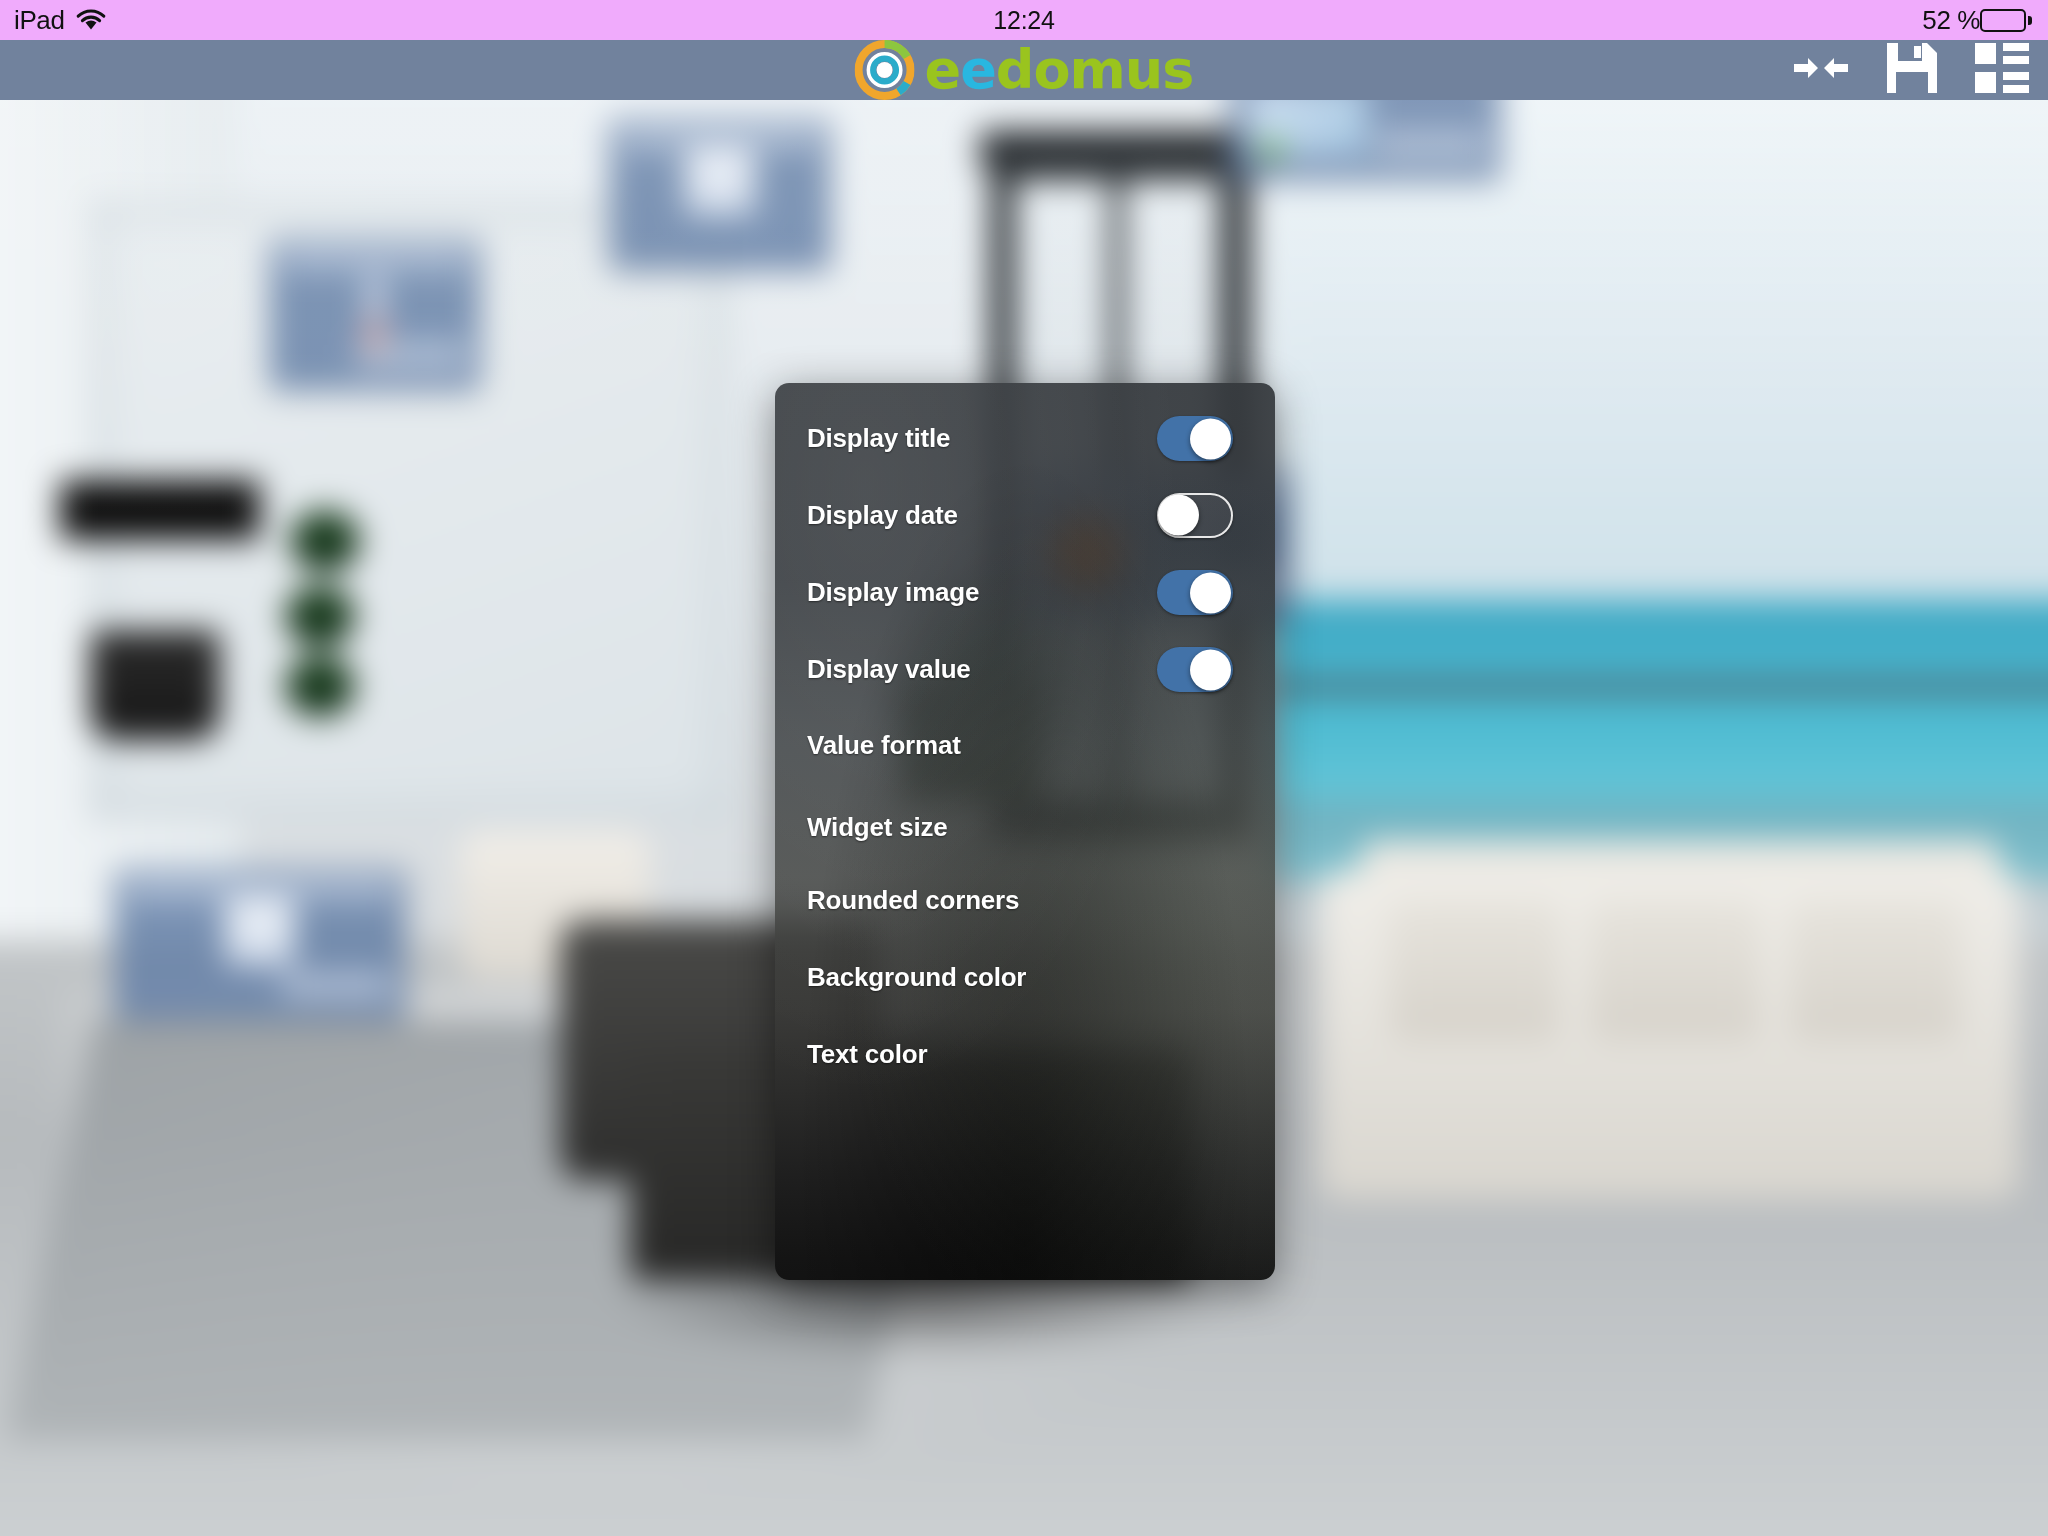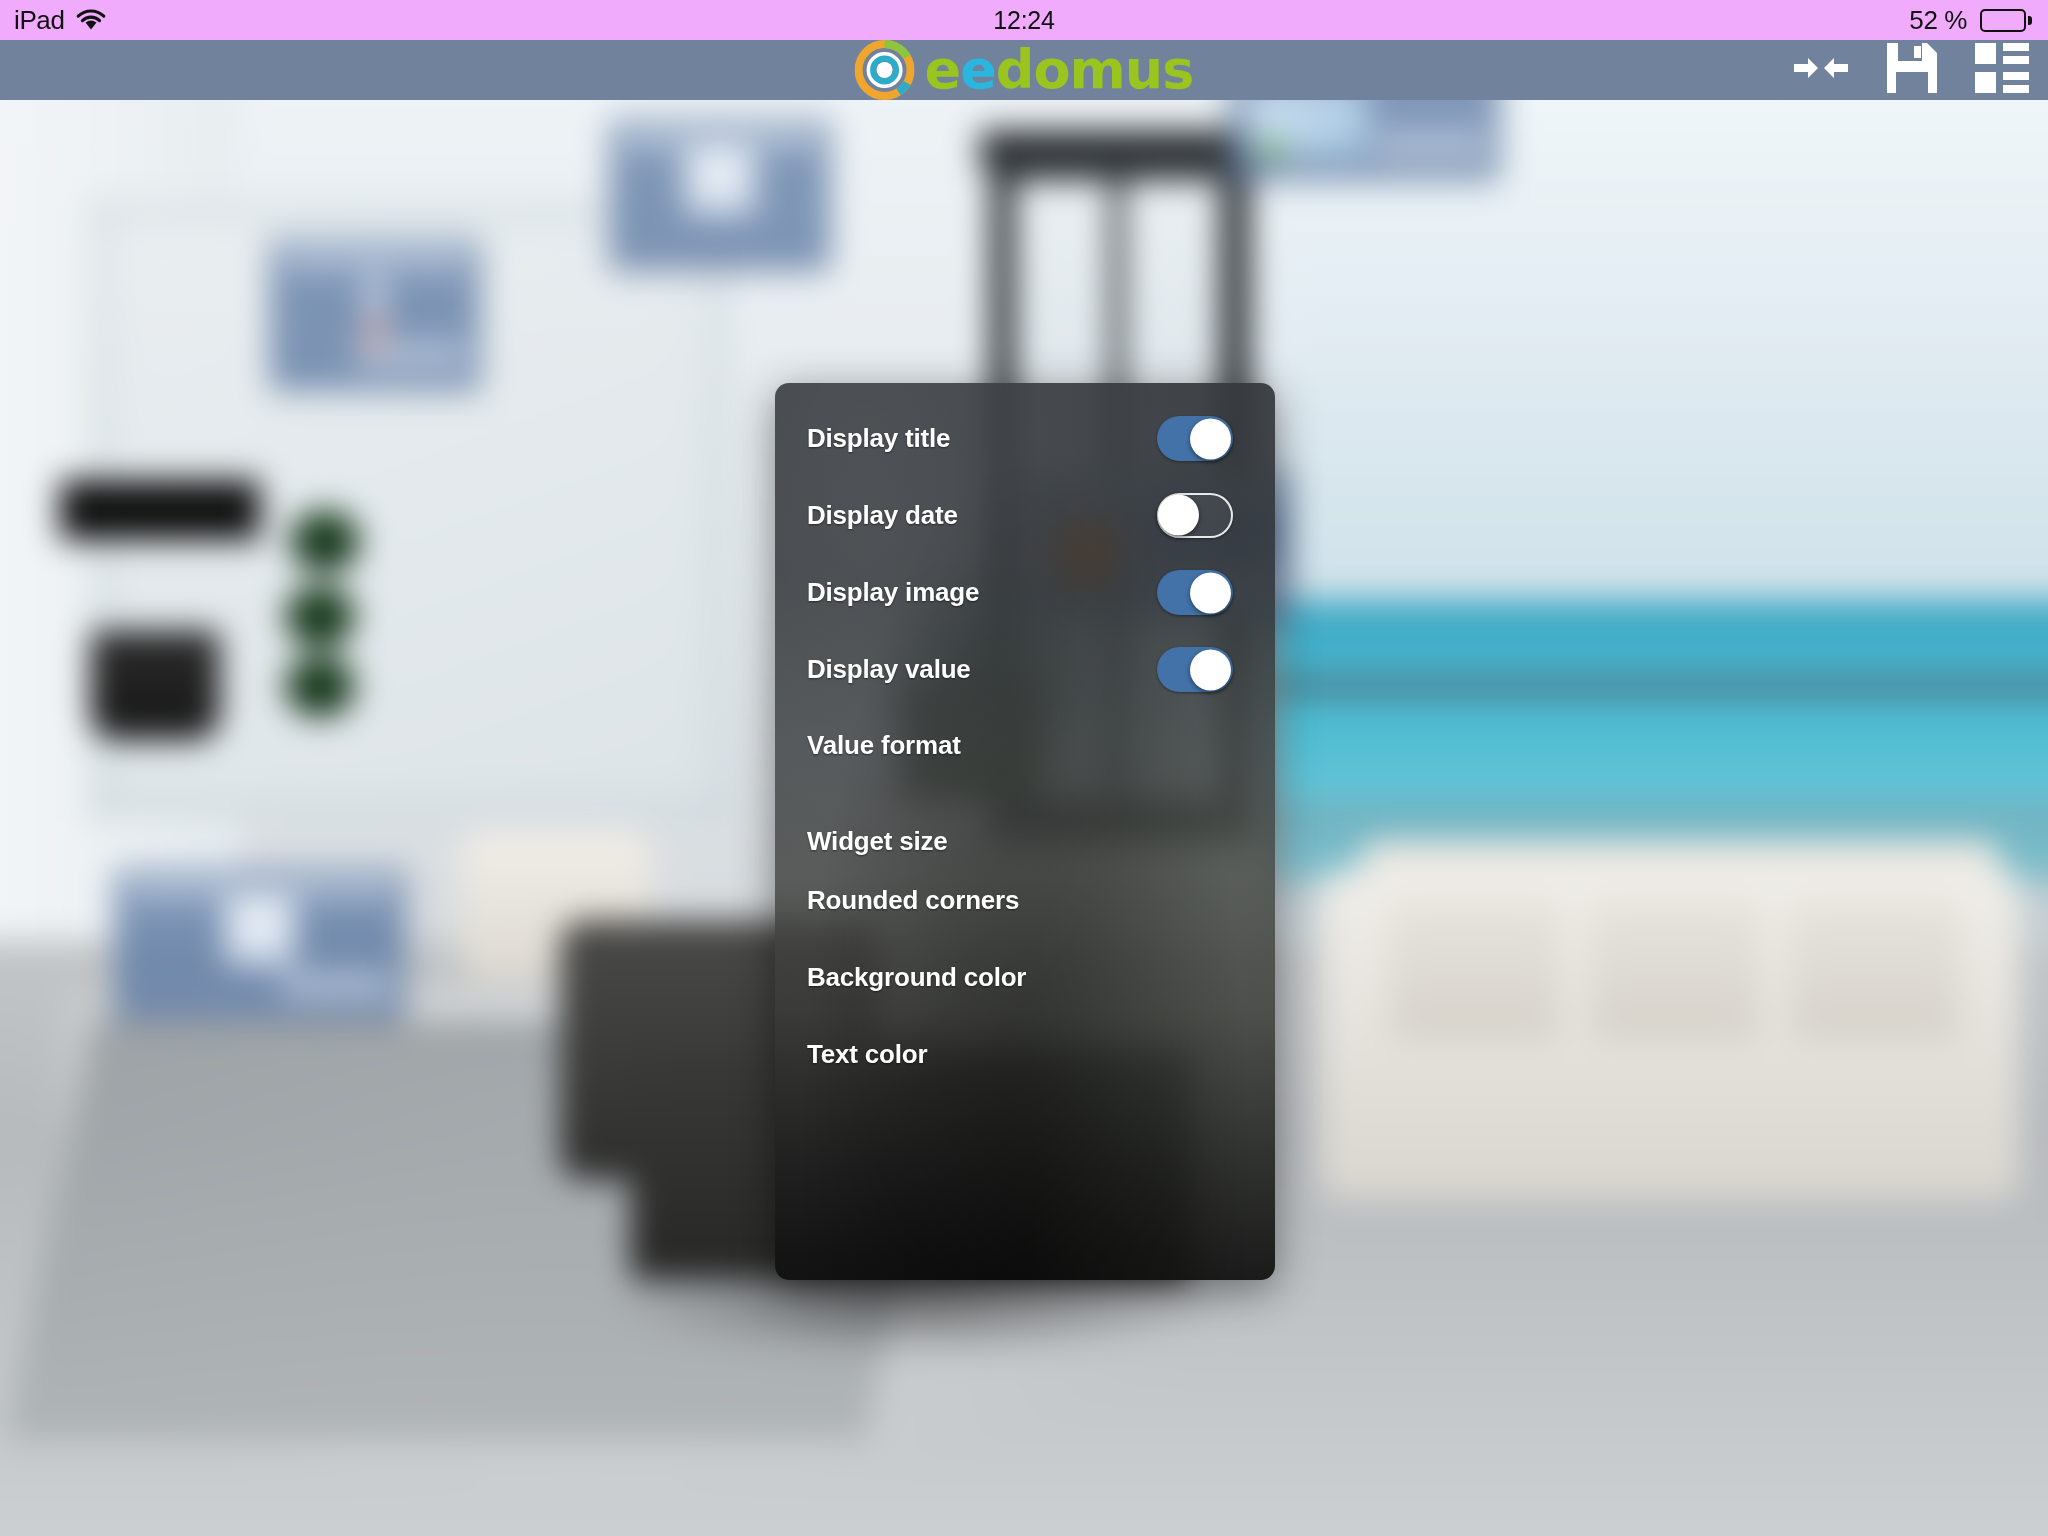--- a/index.html
+++ b/index.html
@@ -32,21 +32,21 @@
     line-height:40px;
   }
   #wifi-icon { display:block; }
   #status-time {
     position:absolute; left:0; right:0; top:0; height:40px;
     text-align:center; font-size:25px; color:#111;
     line-height:40px; letter-spacing:-0.2px;
   }
   #status-right {
     position:absolute; right:16px; top:0; height:40px;
-    display:flex; align-items:center; gap:13px;
+    display:flex; align-items:center; 
   }
   #battery-wrap { display:flex; align-items:center; }
   .batt-body {
     position:relative;
     width:46px; height:23px;
     border:2.5px solid #111;
     border-radius:5px;
     padding:2px;
   }
   .batt-fill {
@@ -508,21 +508,21 @@
         </div>
         <div class="m-row" style="top: 248px; text-align: center;">
           <span class="m-label">Display value</span>
           <span class="m-toggle on">
             <span class="m-knob"></span>
           </span>
         </div>
         <div class="m-row" style="top: 324px;">
           <span class="m-label">Value format</span>
         </div>
-        <div class="m-row" style="top: 420px;">
+        <div class="m-row" style="top: 406px;">
           <span class="m-label">Widget size</span>
         </div>
         <div class="m-row" style="top: 479px;">
           <span class="m-label">Rounded corners</span>
         </div>
         <div class="m-row" style="top: 556px;">
           <span class="m-label">Background color</span>
         </div>
         <div class="m-row" style="top: 633px;">
           <span class="m-label">Text color</span>

